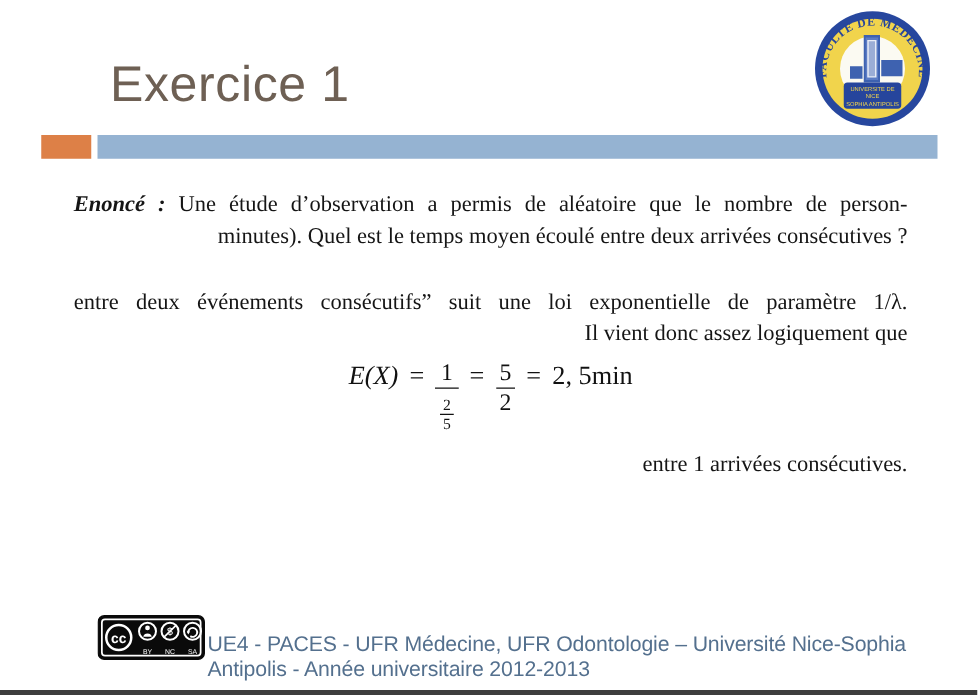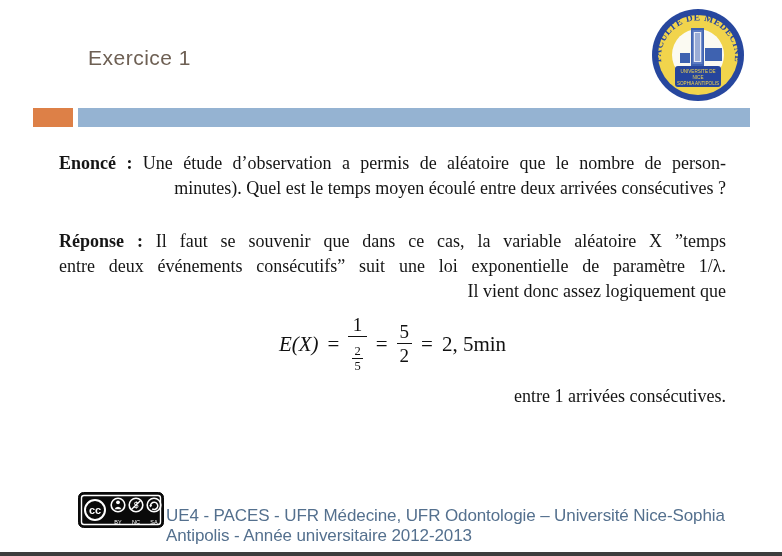--- a/index.html
+++ b/index.html
@@ -6,21 +6,21 @@
   body {
     width:782px; height:556px; position:relative;
     background:#ffffff; overflow:hidden;
     font-family:"Liberation Sans", sans-serif;
   }
 
   
   .slide-title {
     position:absolute; left:88px; top:46px;
     font-family:"Liberation Sans", sans-serif;
-    font-size:21px; font-weight:400; letter-spacing:0.5px;
+    font-size:40px; font-weight:400; letter-spacing:0.5px;
     color:#6E6054;
   }
   .bar-orange {
     position:absolute; left:33px; top:108px; width:40px; height:19px;
     background:#DD8047;
   }
   .bar-blue {
     position:absolute; left:78px; top:108px; width:672px; height:19px;
     background:#95B3D2;
   }
@@ -29,26 +29,26 @@
   
   .content {
     position:absolute; left:59px; top:151px; width:667px;
     font-family:"Liberation Serif", "DejaVu Serif", serif;
     font-size:18px; line-height:25px; color:#151515;
   }
   .para { margin:0; }
   .para.reponse { margin-top:28px; }
   .jline { text-align:justify; text-align-last:justify; }
   .lline { text-align:right; }
-  .blabel { font-weight:bold; }
+  .blabel { font-weight:bold;font-style:italic; }
 
   
   .formula {
     margin-top:9px; height:62px;
-    display:flex; align-items:center; justify-content:center; gap:9px;
+    display:flex; justify-content:center; gap:9px;
     font-size:21px; color:#111;
   }
   .mi { font-style:italic; }
   .frac { display:inline-flex; flex-direction:column; align-items:center; font-size:19px; line-height:1.15; }
   .frac .num { padding:0 3px; }
   .frac .den { border-top:1.4px solid #111; padding:1px 3px 0 3px; }
   .frac.nested { font-size:12.5px; line-height:1.15; }
   .frac.nested .den { border-top:1px solid #111; padding:0 2px; }
 
   .closing { margin-top:9px; }
@@ -103,21 +103,20 @@
 </div>
 
 <div class="content">
 
   <div class="para enonce">
     <div class="jline"><span class="blabel">Enoncé :</span><span> Une étude d’observation a permis de aléatoire que le nombre de person-</span></div>
     <div class="lline">minutes). Quel est le temps moyen écoulé entre deux arrivées consécutives ?</div>
   </div>
 
   <div class="para reponse">
-    <div class="jline"><span class="blabel">Réponse :</span><span> Il faut se souvenir que dans ce cas, la variable aléatoire X ”temps</span></div>
     <div class="jline">entre deux événements consécutifs” suit une loi exponentielle de paramètre 1/λ.</div>
     <div class="lline">Il vient donc assez logiquement que</div>
   </div>
 
   <div class="formula">
     <span class="mi">E(X)</span>
     <span>=</span>
     <span class="frac">
       <span class="num">1</span>
       <span class="den">

